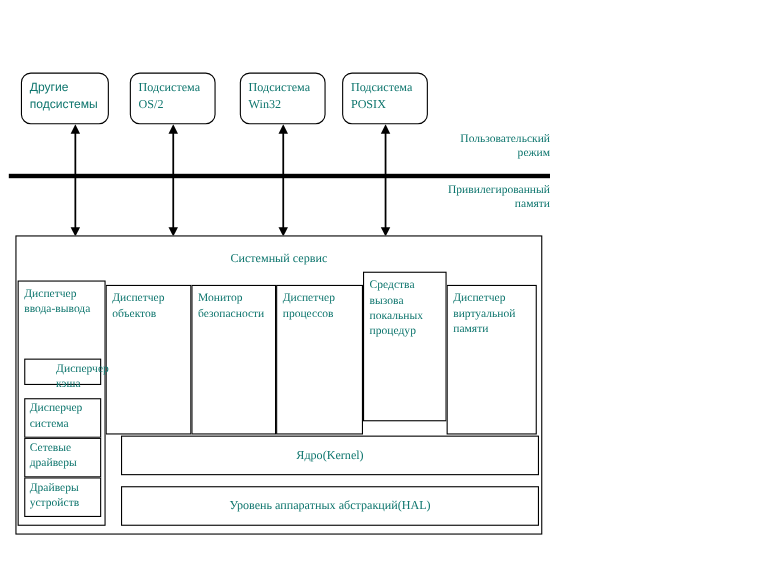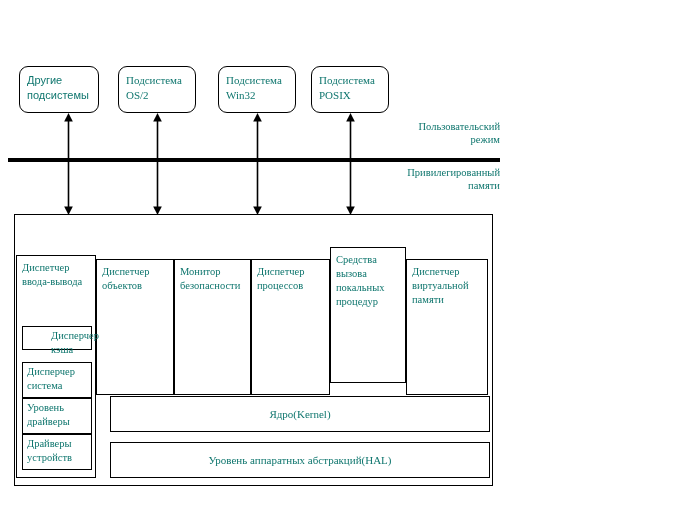--- a/index.html
+++ b/index.html
@@ -170,20 +170,21 @@
 
   <div id="mode-divider"></div>
 
   <div class="mode-label" style="left:370px; top:120px; width:130px;">Пользовательский
 режим</div>
 
   <div class="mode-label" style="left:370px; top:166px; width:130px;">Привилегированный
 памяти</div>
 
   <div id="exec-frame"></div>
+  <div id="sysservice-label">Системный сервис</div>
 
   <div id="exec-cols">
       <div class="exec-col" style="left: 16px; top: 255px; width: 80px; height: 223px;"><span style="white-space: pre-line;">Диспетчер
 ввода-вывода</span></div>
       <div class="exec-col" style="left: 96px; top: 259px; width: 78px; height: 136px;"><span style="white-space: pre-line;">Диспетчер
 объектов</span></div>
       <div class="exec-col" style="left: 174px; top: 259px; width: 77px; height: 136px;"><span style="white-space: pre-line;">Монитор
 безопасности</span></div>
       <div class="exec-col" style="left: 251px; top: 259px; width: 79px; height: 136px;"><span style="white-space: pre-line;">Диспетчер
 процессов</span></div>
@@ -194,21 +195,21 @@
       <div class="exec-col" style="left: 406px; top: 259px; width: 82px; height: 136px;"><span style="white-space: pre-line;">Диспетчер
 виртуальной
 памяти</span></div>
     </div>
 
   <div id="io-subs">
       <div class="io-sub" style="left: 22px; top: 326px; width: 70px; height: 24px; padding-left: 28px;"><span style="white-space: pre-line;">Дисперчер
 кэша</span></div>
       <div class="io-sub" style="left: 22px; top: 362px; width: 70px; height: 36px;"><span style="white-space: pre-line;">Дисперчер
 система</span></div>
-      <div class="io-sub" style="left: 22px; top: 398px; width: 70px; height: 36px;"><span style="white-space: pre-line;">Уровень
+      <div class="io-sub" style="left: 22px; top: 398px; width: 70px; height: 36px;"><span style="white-space: pre-line;">Сетевые
 драйверы</span></div>
       <div class="io-sub" style="left: 22px; top: 434px; width: 70px; height: 36px;"><span style="white-space: pre-line;">Драйверы
 устройств</span></div>
     </div>
 
   <div id="layers">
       <div class="layer-box" style="left: 110px; top: 396px; width: 380px; height: 36px;">
         <span>Ядро(Kernel)</span>
       </div>
       <div class="layer-box" style="left: 110px; top: 442px; width: 380px; height: 36px;">

